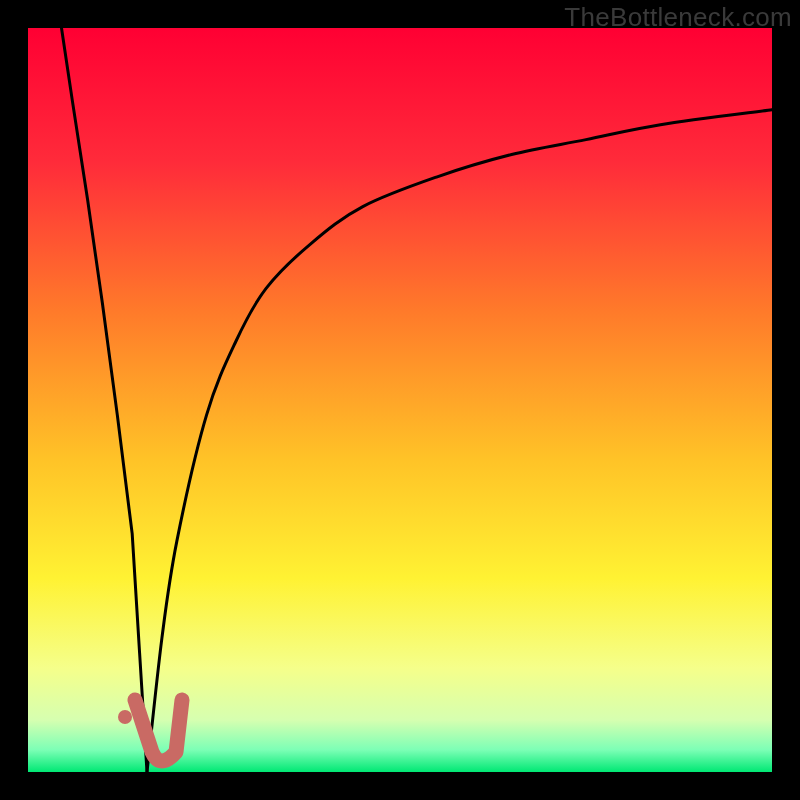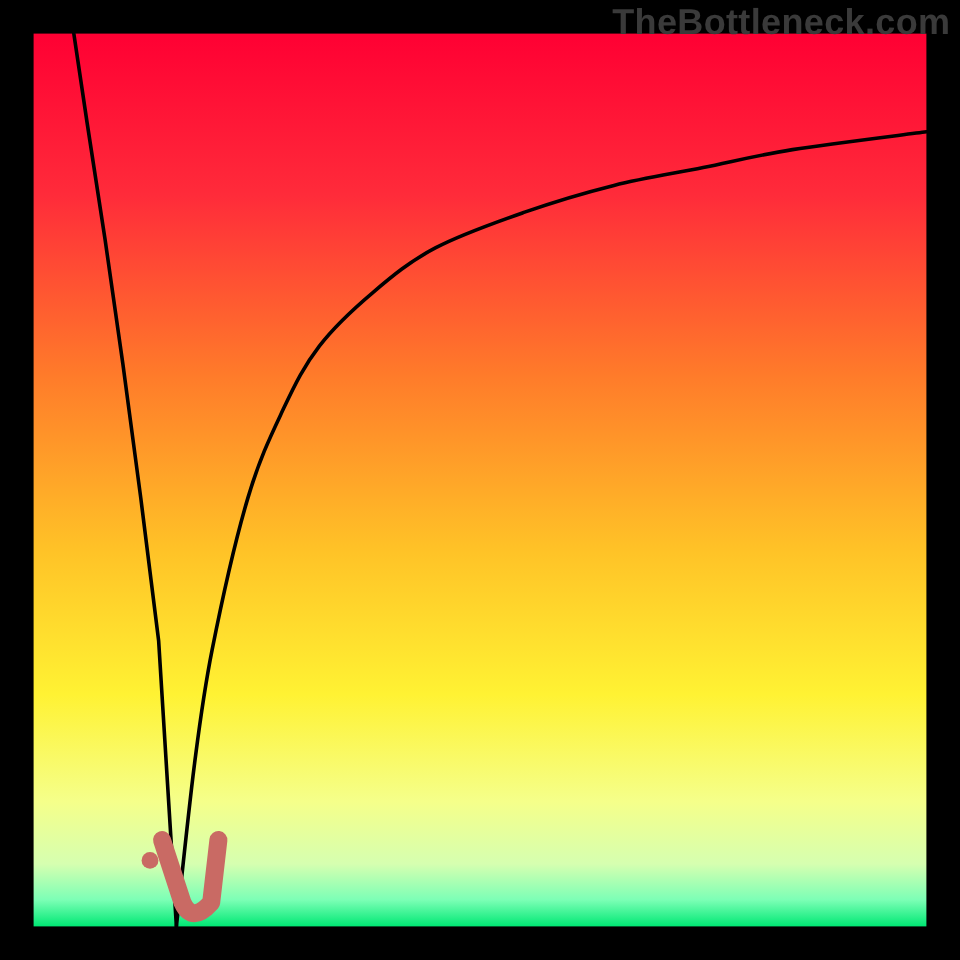--- a/index.html
+++ b/index.html
@@ -15,22 +15,22 @@
     position: relative;
     width: 800px;
     height: 800px;
     background: #000;
   }
   .watermark {
     position: absolute;
     top: 2px;
     right: 8px;
     color: #3a3a3a;
-    font-size: 30px;
-    font-weight: 700;
+    font-size: 26px;
+    font-weight: 400;
     letter-spacing: 0.3px;
     user-select: none;
     z-index: 10;
   }
   svg.plot {
     position: absolute;
     top: 0;
     left: 0;
     width: 800px;
     height: 800px;

